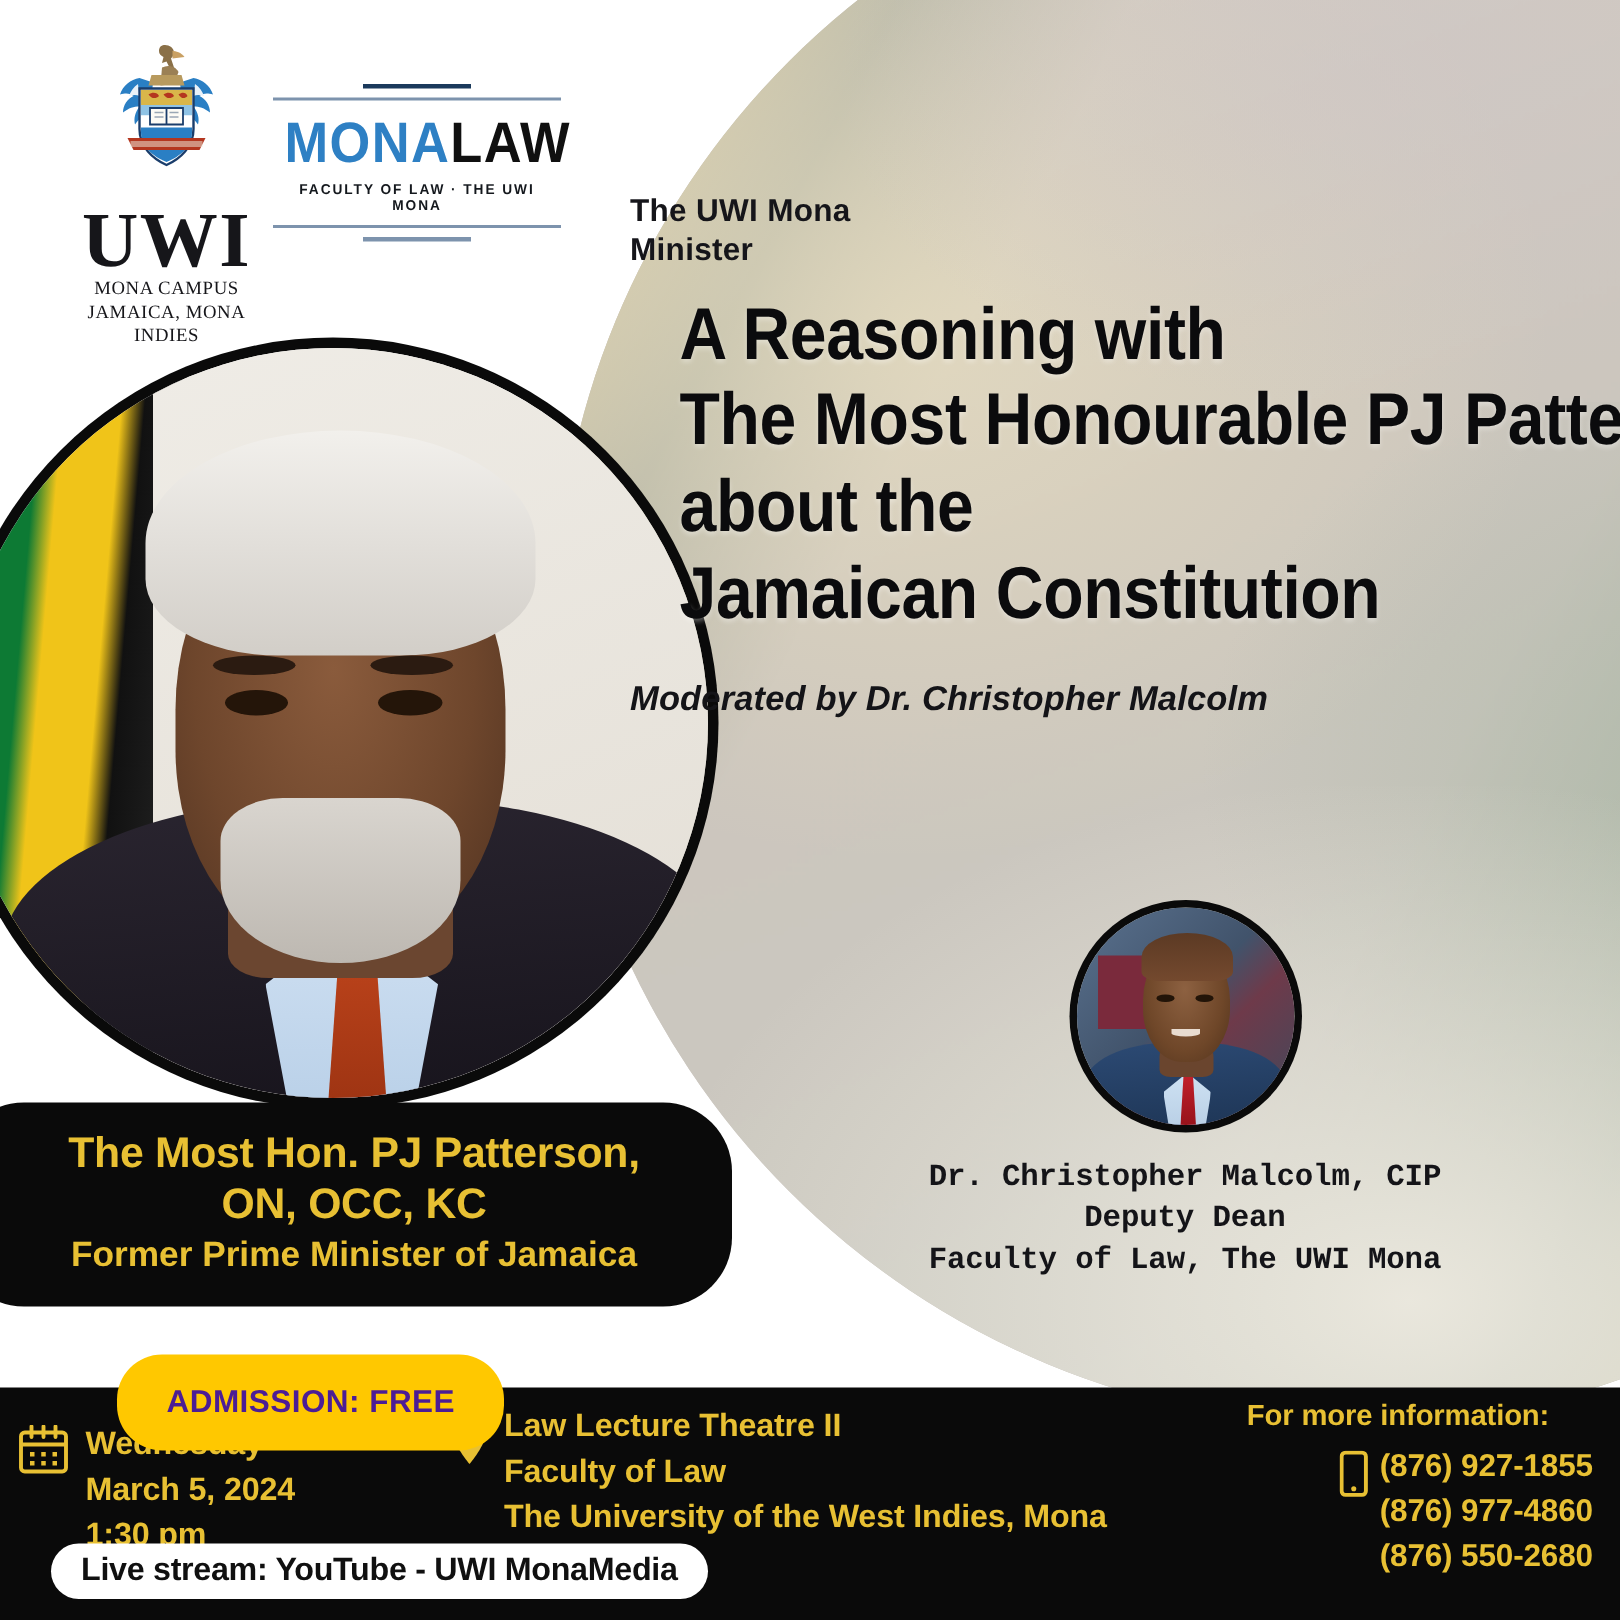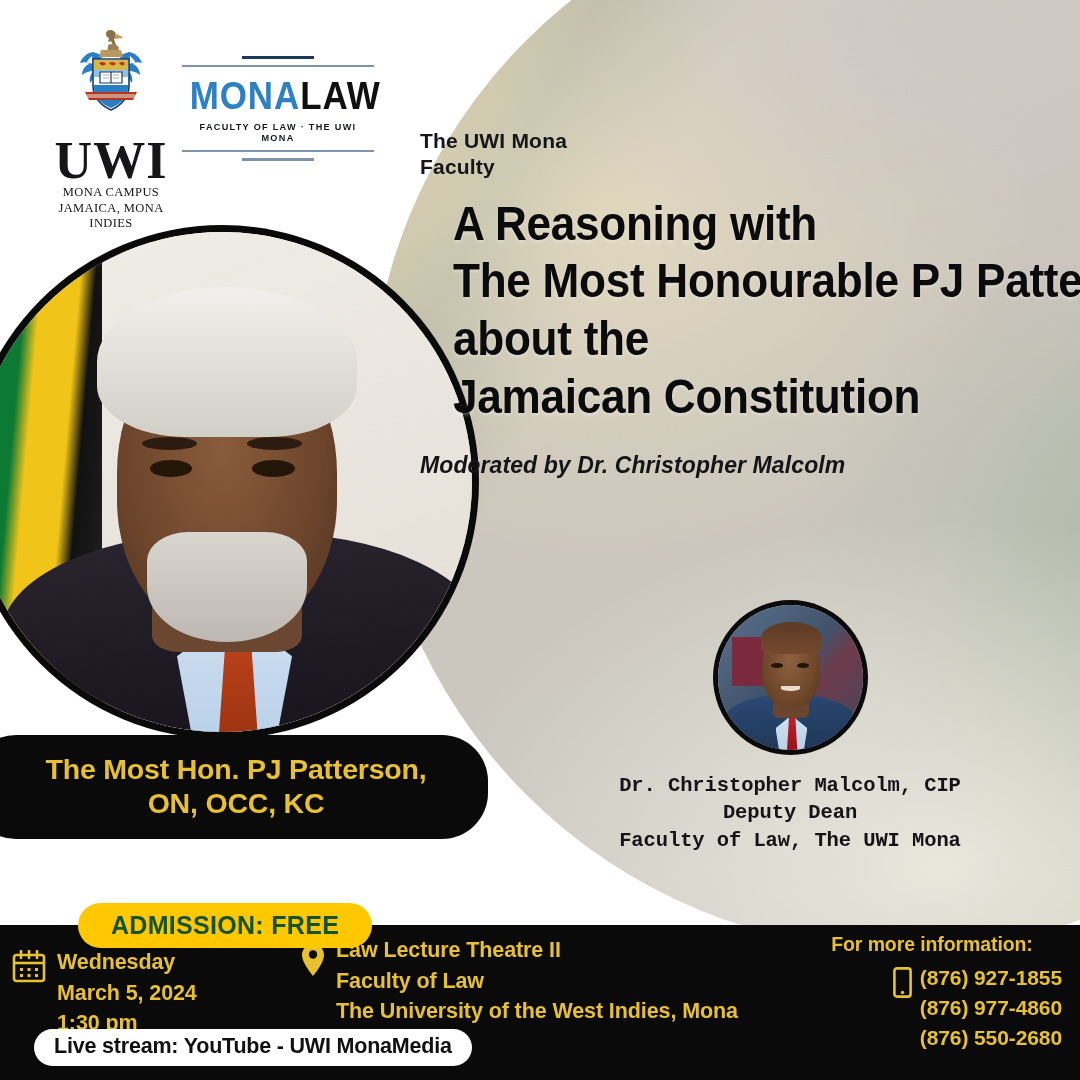--- a/index.html
+++ b/index.html
@@ -174,23 +174,23 @@
     position:absolute; left:-30px; top:735px; width:518px;
     background:#0a0a0a; border-radius:46px;
     padding:17px 26px 19px 40px; text-align:center; z-index:16;
   }
   .name-badge .l1 { font-size:28.5px; font-weight:700; color:#e8c033; line-height:1.2; letter-spacing:-0.2px; }
   .name-badge .l2 { font-size:23.5px; font-weight:700; color:#e8c033; line-height:1.24; margin-top:2px; }
 
   
   .admission {
     position:absolute; left:78px; top:903px; z-index:26;
-    background:#ffc800; color:#14532d;
-    font-size:25px; font-weight:700; letter-spacing:0.3px;
-    padding:8px 33px; border-radius:30px;
+    background:#ffc800; color:#4c1d95;
+    font-size:21px; font-weight:700; letter-spacing:0.3px;
+    padding:20px 33px; border-radius:30px;
   }
 
   
   .moderator { position:absolute; left:610px; top:605px; width:360px; text-align:center; z-index:14; }
   .mod-photo {
     width:145px; height:145px; border-radius:50%;
     margin:0 auto; overflow:hidden; position:relative;
     box-shadow:0 0 0 5px #0a0a0a;
   }
   .mp-bg { position:absolute; inset:0; background:linear-gradient(135deg,#5a728f 0%,#41536b 46%,#6e3a4a 62%,#3d4a5e 100%); }
@@ -299,21 +299,21 @@
       <div class="ml-rule-wide"></div>
       <div class="ml-word"><span class="ml-mona">MONA</span><span class="ml-law">LAW</span></div>
       <div class="ml-tag">FACULTY OF LAW · THE UWI MONA</div>
       <div class="ml-rule-wide b"></div>
       <div class="ml-rule-bot-short"></div>
     </div>
   </div>
 
   <div class="title-block">
     <div class="presents">The UWI Mona</div>
-    <div class="presents">Faculty</div>
+    <div class="presents">Minister</div>
     <div class="headline">
       <span class="ln">A Reasoning with</span>
       <span class="ln">The Most Honourable PJ Patterson</span>
       <span class="ln">about the</span>
       <span class="ln">Jamaican Constitution</span>
     </div>
     <div class="moderated">Moderated by Dr. Christopher Malcolm</div>
   </div>
 
   <div class="portrait-main">
@@ -329,20 +329,21 @@
     <div class="pm-brow r"></div>
     <div class="pm-eye l"></div>
     <div class="pm-eye r"></div>
     <div class="pm-mouth"></div>
     <div class="pm-beard"></div>
   </div>
 
   <div class="name-badge">
     <div class="l1">The Most Hon. PJ Patterson,</div>
     <div class="l1">ON, OCC, KC</div>
+    <div class="l2">Former Prime Minister of Jamaica</div>
   </div>
 
   <div class="admission">ADMISSION: FREE</div>
 
   <div class="moderator">
     <div class="mod-photo">
       <div class="mp-bg"></div>
       <div class="mp-panel"></div>
       <div class="mp-suit"></div>
       <div class="mp-shirt"></div>

